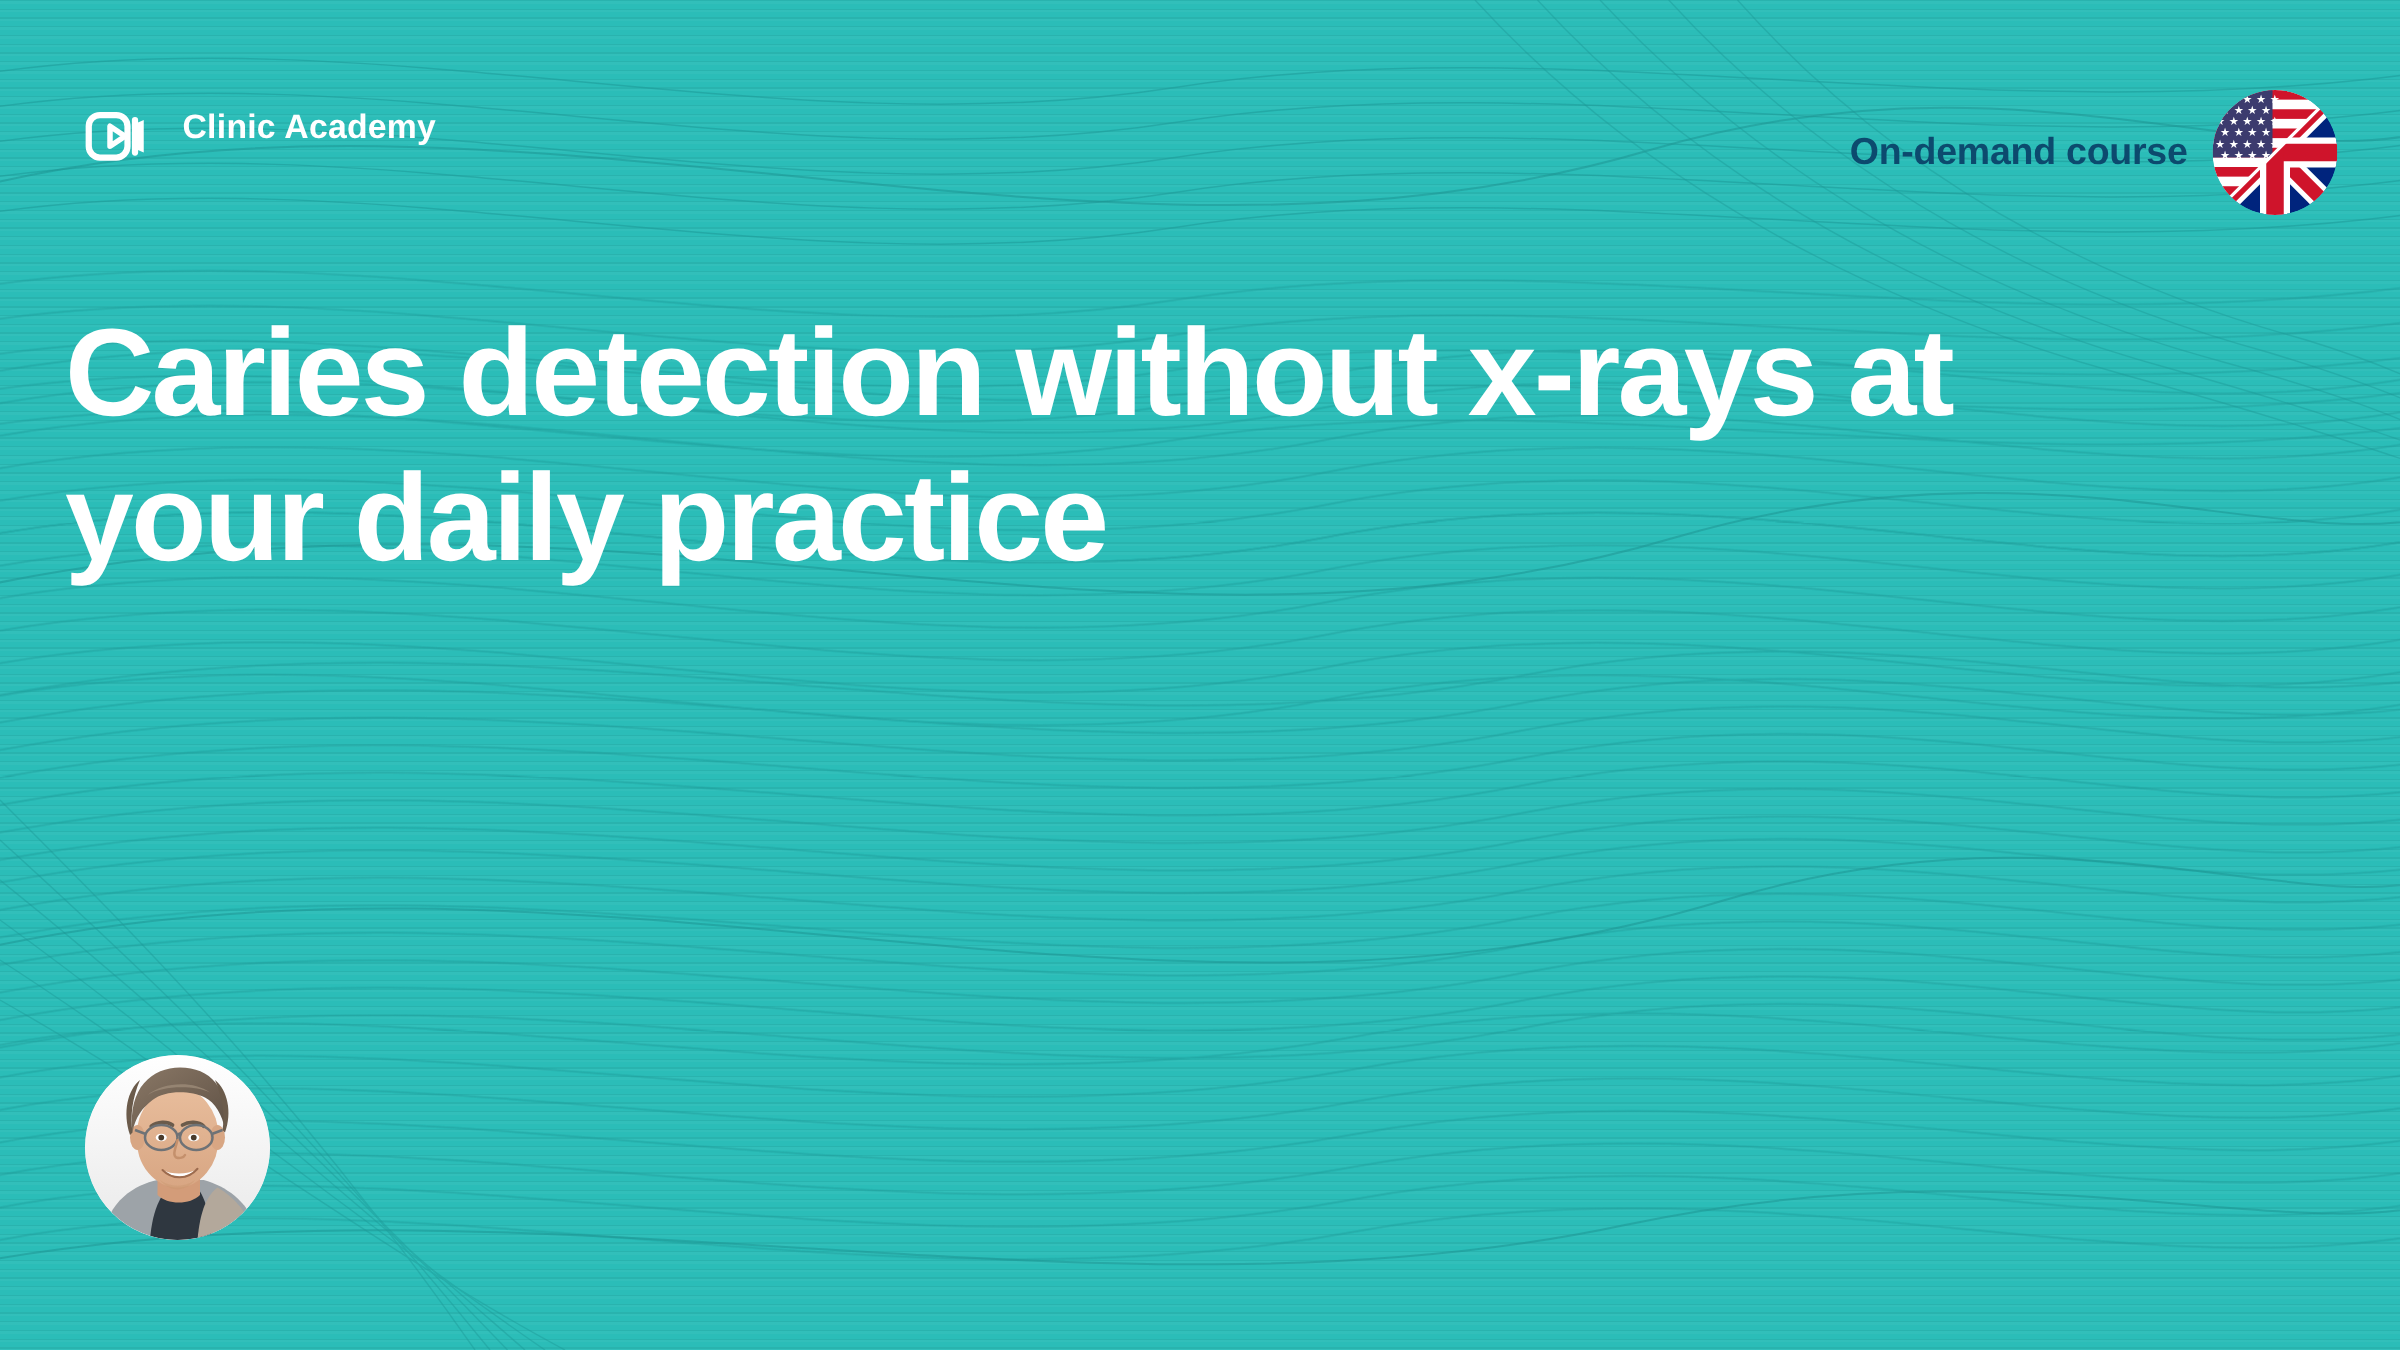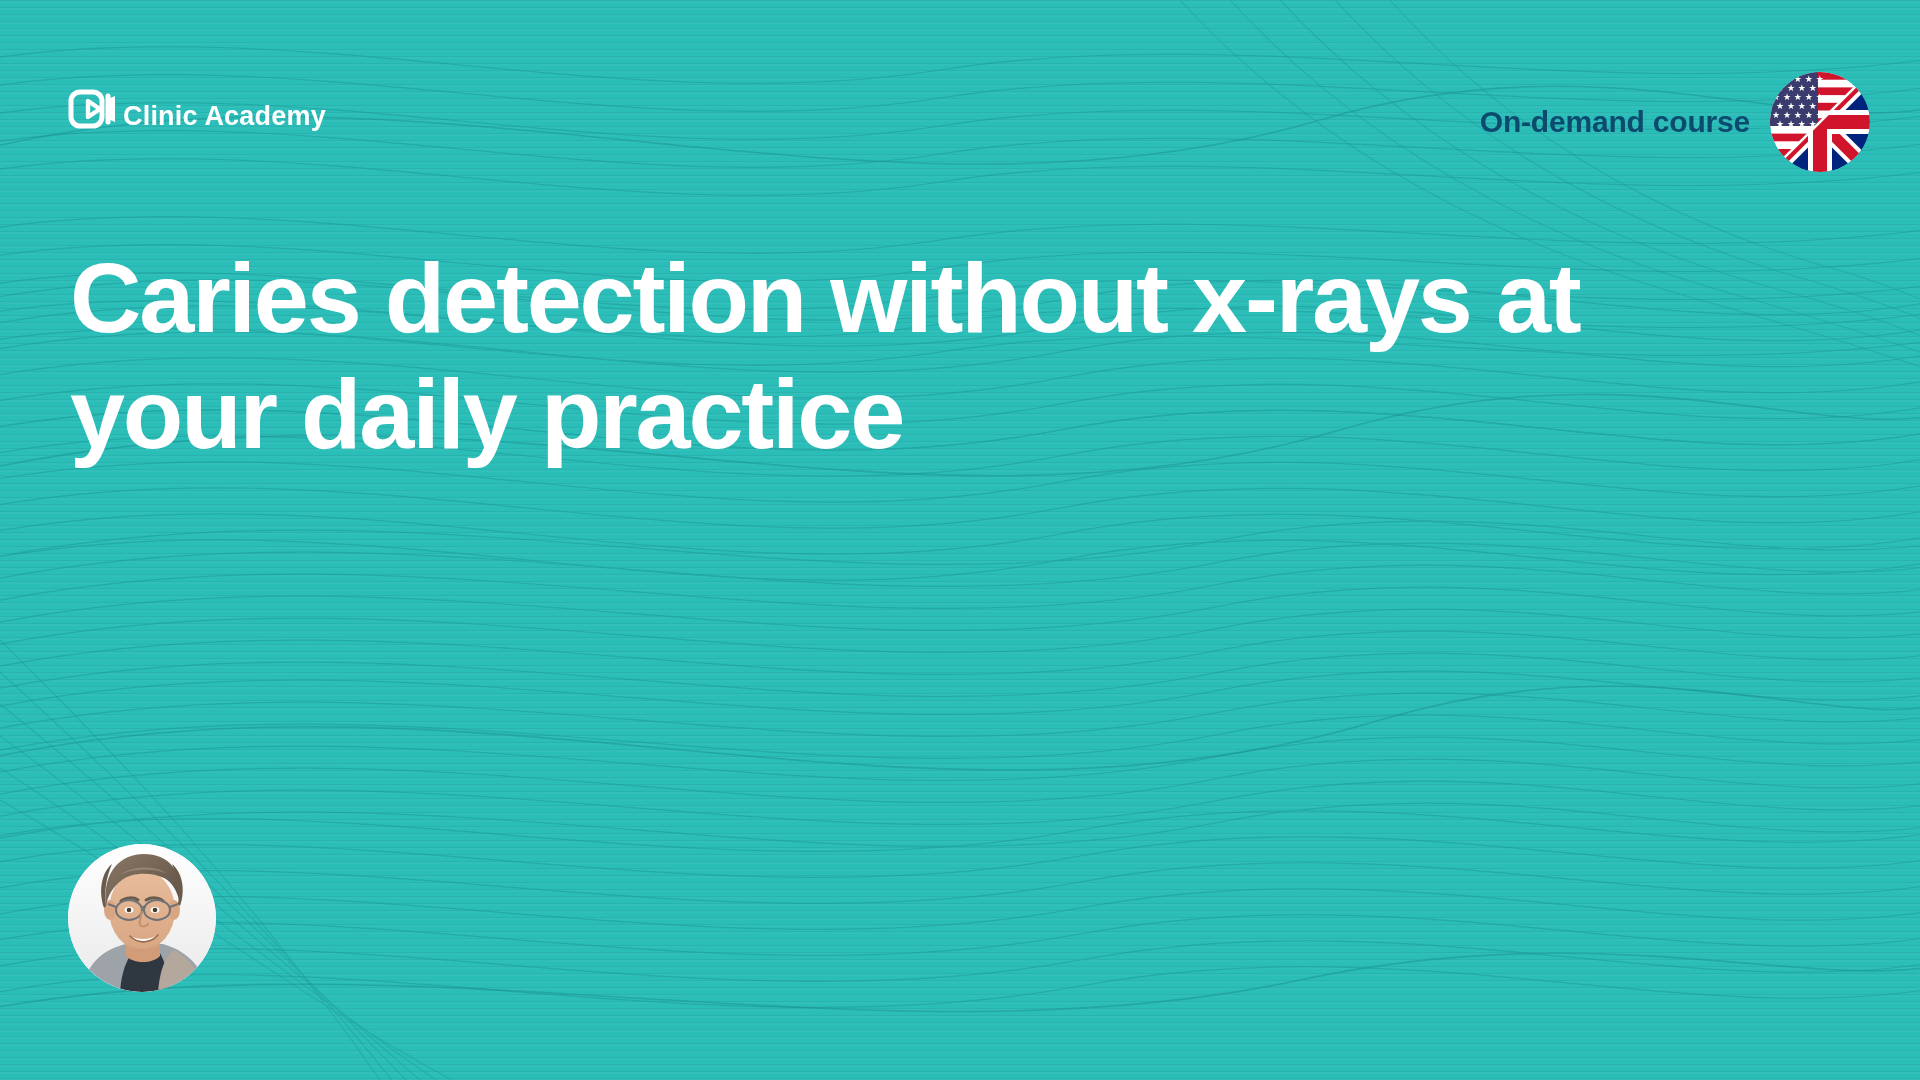--- a/index.html
+++ b/index.html
@@ -58,22 +58,22 @@
     width:1920px;
     height:200px;
     pointer-events:none;
   }
 
   .brand {
     position:absolute;
     left:68px;
     top:88px;
     display:flex;
-    align-items:flex-end;
-    gap:5px;
+    align-items:flex-start;
+    gap:28px;
     pointer-events:auto;
   }
 
   .brand-icon {
     width:50px;
     height:42px;
     display:block;
     flex:0 0 auto;
   }
 
@@ -111,21 +111,21 @@
     border-radius:50%;
     overflow:hidden;
     flex:0 0 auto;
     display:block;
   }
   .lang-badge svg { display:block; width:100px; height:100px; }
 
   
   .title {
     position:absolute;
-    left:70px;
+    left:52px;
     top:240px;
     width:1740px;
     color:#ffffff;
     font-size:99px;
     font-weight:bold;
     line-height:1.17;
     letter-spacing:-2.2px;
     white-space:pre-wrap;
   }
 

